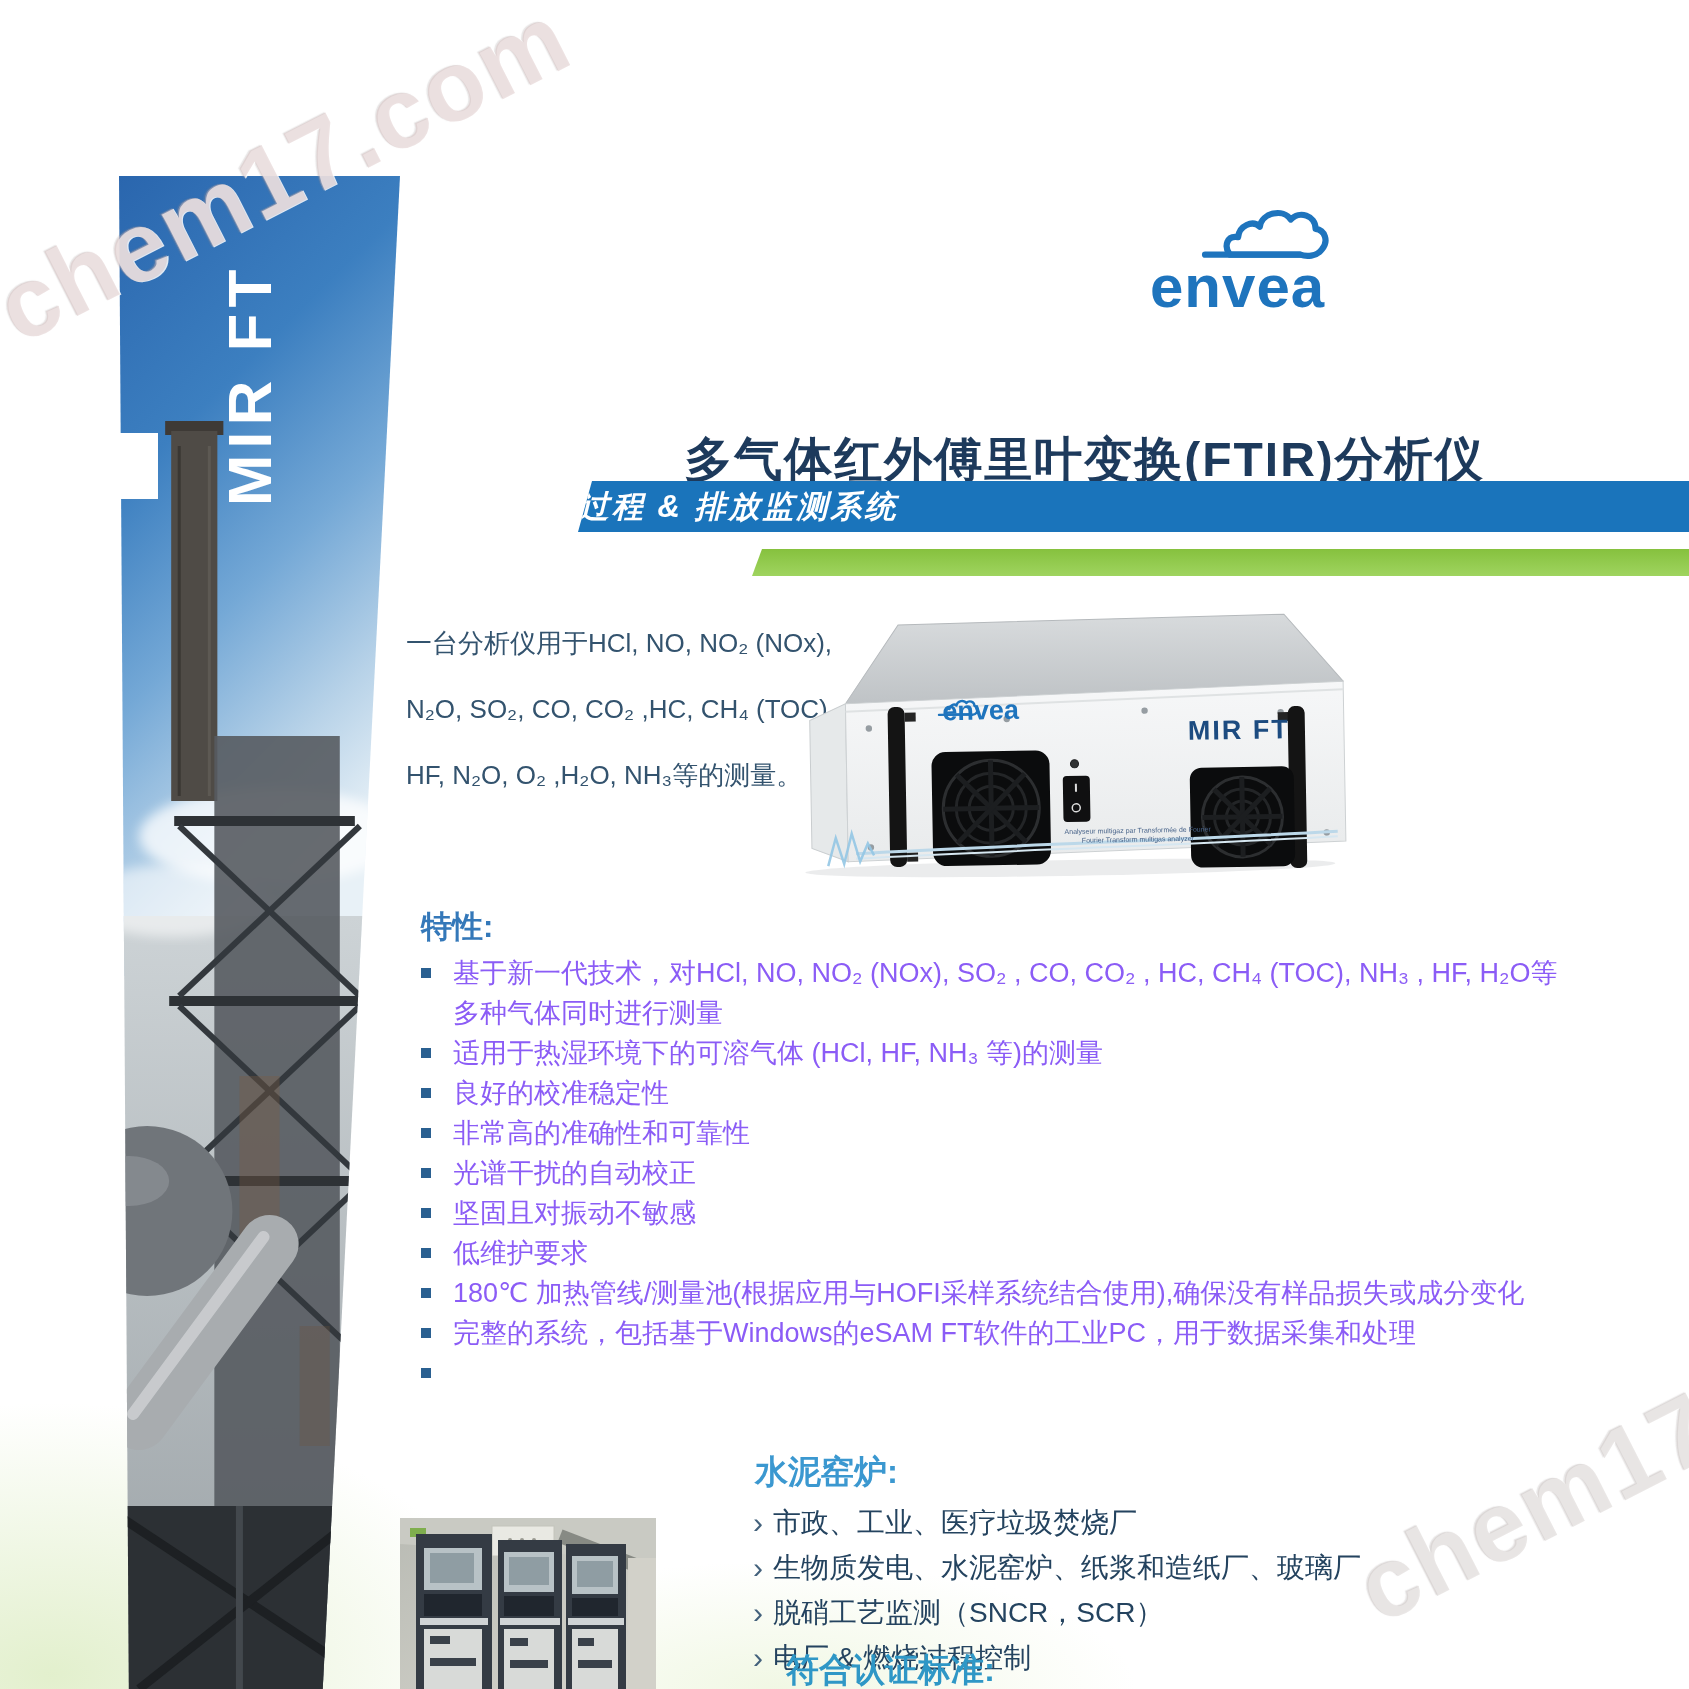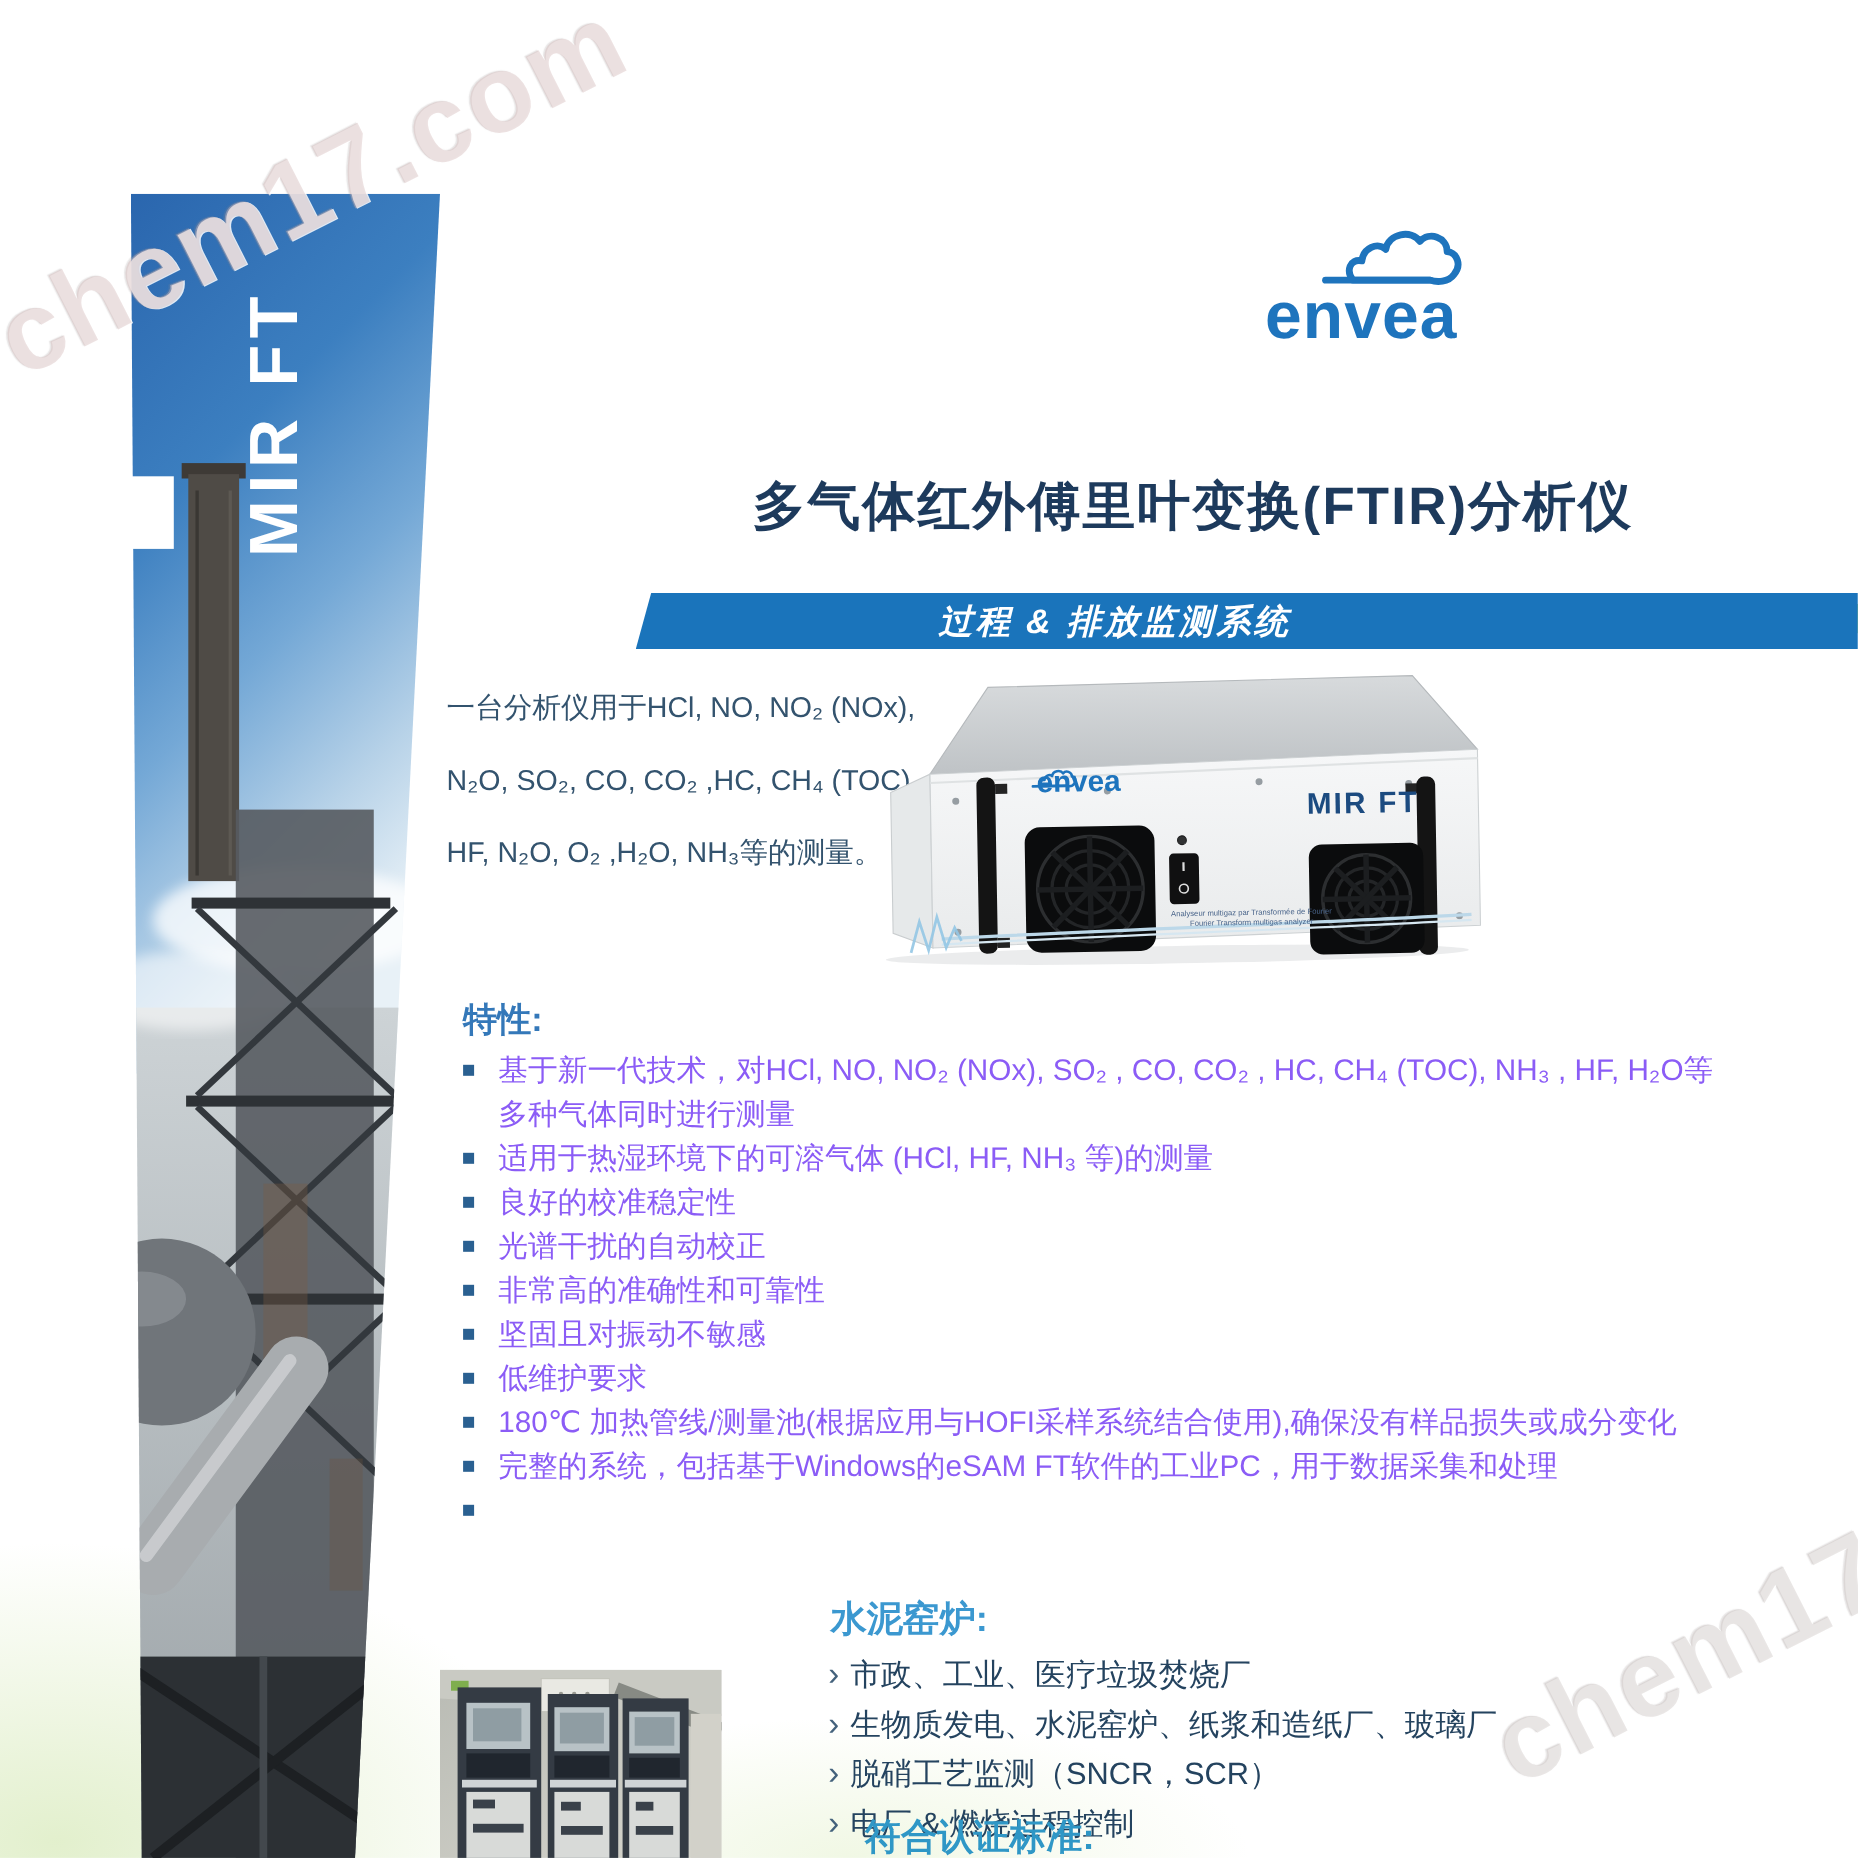--- a/index.html
+++ b/index.html
@@ -39,23 +39,23 @@
   .logo .cloud { position:absolute; left:42px; top:0px; width:152px; height:62px; }
   .logo .word  { position:absolute; left:2px; top:52px; font-size:60px; font-weight:bold;
                  color:#1e74bd; letter-spacing:1px; line-height:64px; }
 
   
   .title {
     position:absolute; left:480px; top:428px; width:1209px; z-index:10;
     text-align:center; font-size:48px; font-weight:bold; color:#1d3a5c; letter-spacing:2px;
   }
   .band-blue {
-    position:absolute; left:578px; top:539px; width:1111px; height:51px; z-index:10;
+    position:absolute; left:578px; top:481px; width:1111px; height:51px; z-index:10;
     background:#1a74bb; clip-path:polygon(14px 0, 100% 0, 100% 100%, 0 100%);
-    display:flex; align-items:center; justify-content:center;
+    display:flex; align-items:center; 
     padding-right:240px; box-sizing:border-box;
   }
   .band-blue .band-text { font-size:31px; font-weight:bold; font-style:italic; color:#ffffff; letter-spacing:3px; }
   .band-green {
     position:absolute; left:752px; top:549px; width:937px; height:27px; z-index:9;
     background:linear-gradient(180deg,#86c13e,#9fd45f);
     clip-path:polygon(10px 0, 100% 0, 100% 100%, 0 100%);
   }
 
   
@@ -278,26 +278,26 @@
         <span class="txt">适用于热湿环境下的可溶气体 (HCl, HF, NH₃ 等)的测量</span>
       </div>
 
       <div class="feat">
         <span class="sq"></span>
         <span class="txt">良好的校准稳定性</span>
       </div>
 
       <div class="feat">
         <span class="sq"></span>
+        <span class="txt">非常高的准确性和可靠性</span>
+      </div>
+
+      <div class="feat">
+        <span class="sq"></span>
         <span class="txt">光谱干扰的自动校正</span>
-      </div>
-
-      <div class="feat">
-        <span class="sq"></span>
-        <span class="txt">非常高的准确性和可靠性</span>
       </div>
 
       <div class="feat">
         <span class="sq"></span>
         <span class="txt">坚固且对振动不敏感</span>
       </div>
 
       <div class="feat">
         <span class="sq"></span>
         <span class="txt">低维护要求</span>

